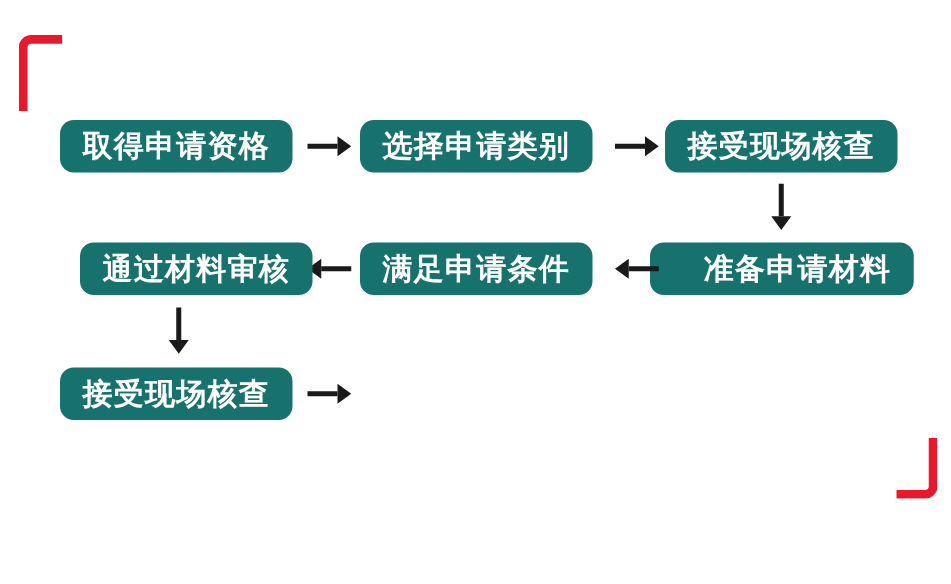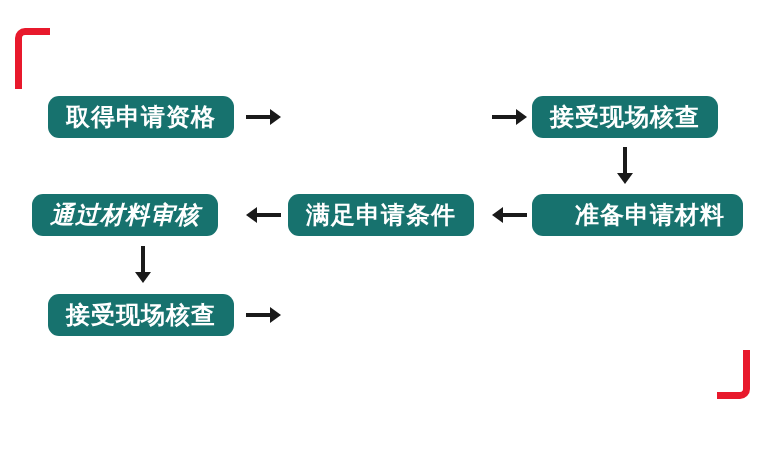--- a/index.html
+++ b/index.html
@@ -104,48 +104,49 @@
   <div class="bracket-tl"></div>
   <div class="bracket-br"></div>
 
   <div class="node" style="left:48px; top:96px;">取得申请资格</div>
 
   <div class="arrow-h" style="left:246px; top:109px;">
     <span class="shaft-h"></span>
     <span class="head-right"></span>
   </div>
 
+  <div class="node" style="left:288px; top:96px;">选择申请类别</div>
 
   <div class="arrow-h" style="left:492px; top:109px;">
     <span class="shaft-h"></span>
     <span class="head-right"></span>
   </div>
 
   <div class="node" style="left:532px; top:96px;">接受现场核查</div>
 
   <div class="arrow-v" style="left:617px; top:147px;">
     <span class="shaft-v"></span>
     <span class="head-down"></span>
   </div>
 
-  <div class="node" style="left:532px; top:194px;padding-left:43px;">准备申请材料</div>
+  <div class="node" style="left:520px; top:194px;padding-left:43px;">准备申请材料</div>
 
   <div class="arrow-h" style="left:492px; top:207px;">
     <span class="head-left"></span>
     <span class="shaft-h"></span>
   </div>
 
   <div class="node" style="left:288px; top:194px;">满足申请条件</div>
 
   <div class="arrow-h" style="left:246px; top:207px;">
     <span class="head-left"></span>
     <span class="shaft-h"></span>
   </div>
 
-  <div class="node" style="left:32px; top:194px;font-style:italic;">通过材料审核</div>
+  <div class="node" style="left:64px; top:194px;">通过材料审核</div>
 
   <div class="arrow-v" style="left:135px; top:246px;">
     <span class="shaft-v"></span>
     <span class="head-down"></span>
   </div>
 
   <div class="node" style="left:48px; top:294px;">接受现场核查</div>
 
   <div class="arrow-h" style="left:246px; top:307px;">
     <span class="shaft-h"></span>

